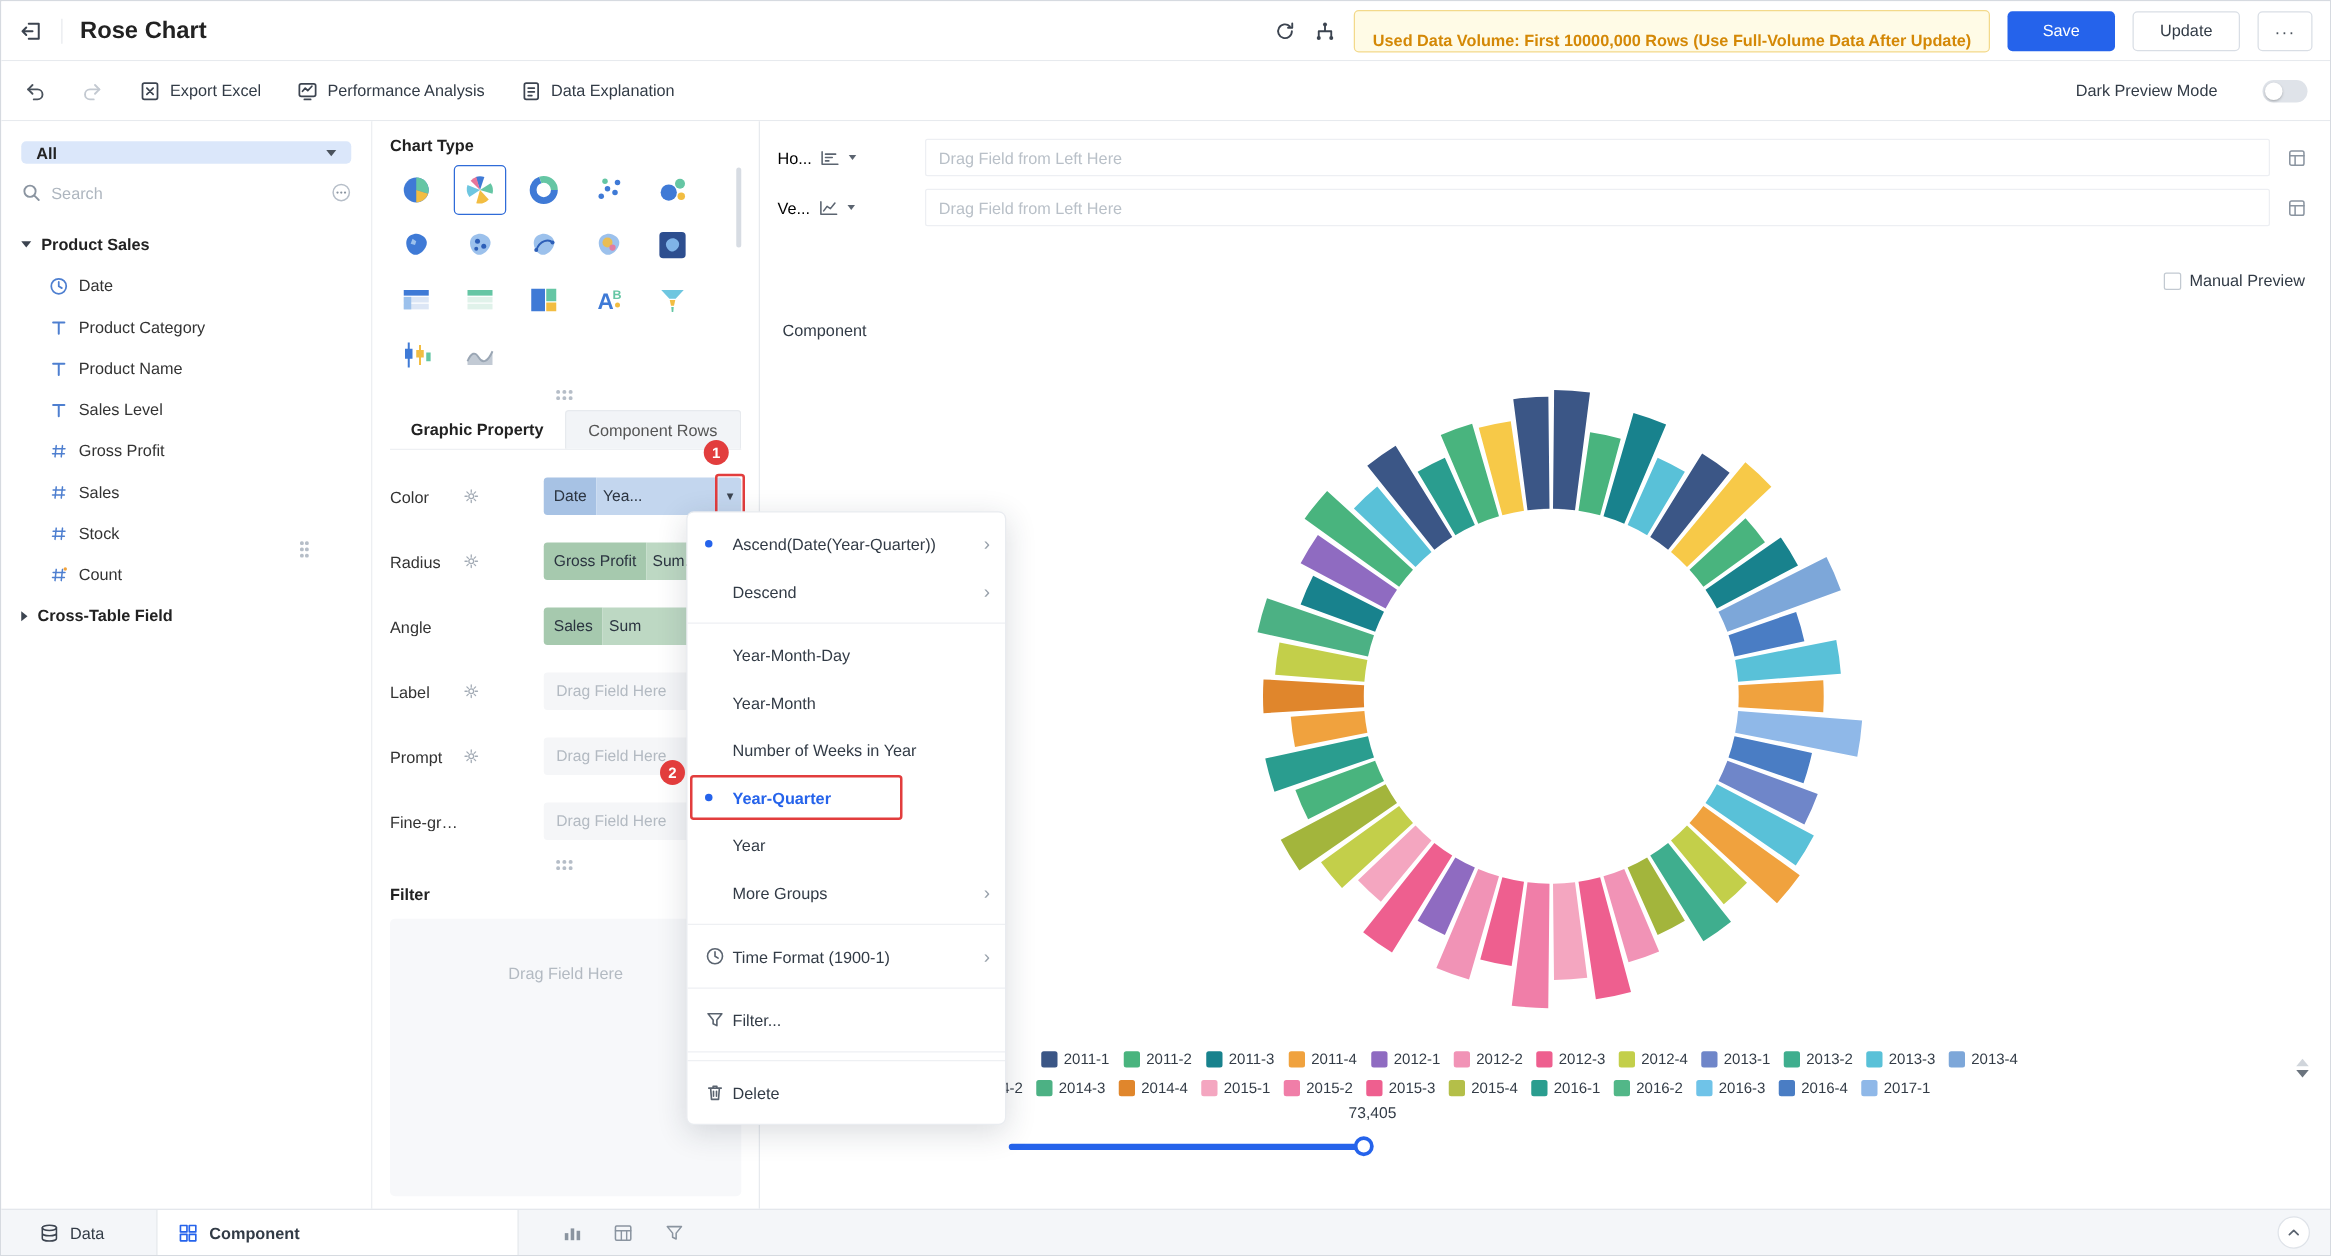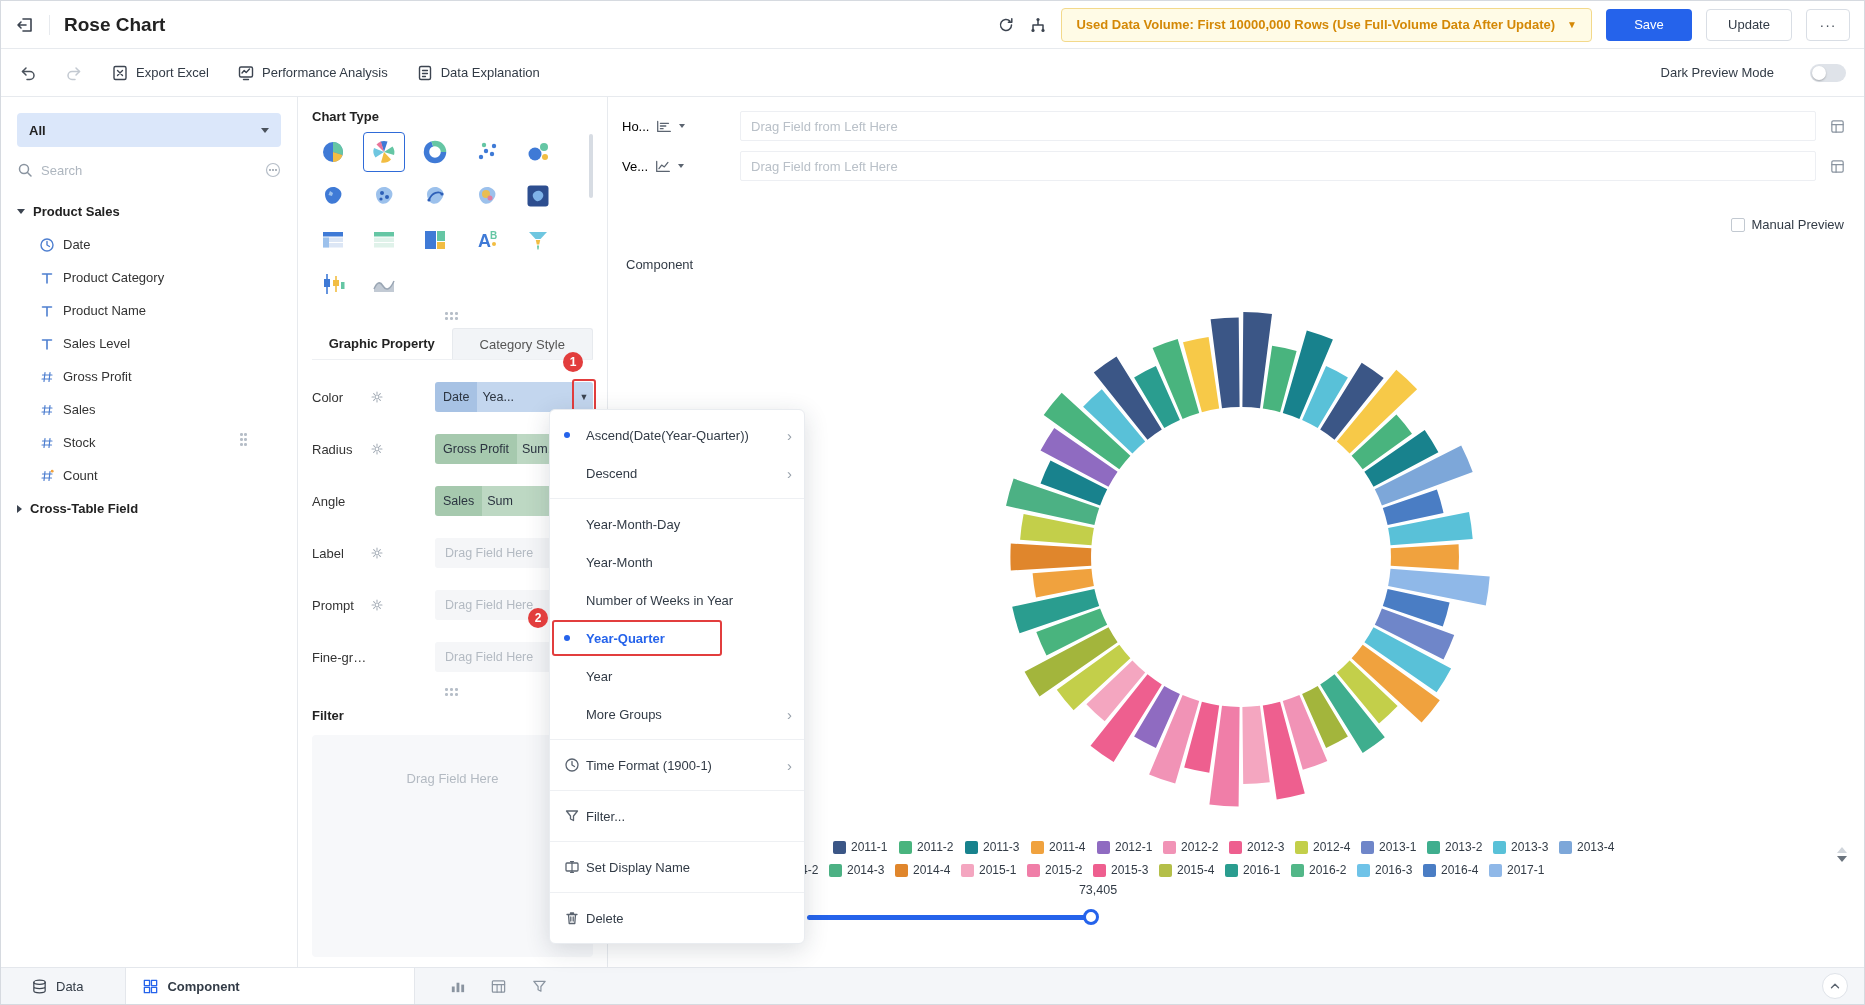--- a/index.html
+++ b/index.html
@@ -4,33 +4,33 @@
 <style>
   *{box-sizing:border-box;margin:0;padding:0;}
   body{margin:0;background:#f2f4f7;font-family:"Liberation Sans",sans-serif;}
   #app{position:relative;width:1865px;height:1005px;background:#fff;color:#323b46;font-size:13px;border:1px solid #d6dae0;overflow:hidden;}
   .icn svg,.uicon svg{display:block;}
   .sp{flex:1;}
   
   .hdr{position:absolute;top:0;left:0;right:0;height:48px;border-bottom:1px solid #e7eaee;display:flex;align-items:center;padding:0 14px;gap:14px;background:#fff;}
   .vdiv{width:1px;height:20px;background:#e7eaee;}
   .hdr .title{font-weight:700;font-size:19px;color:#222;}
-  .banner{height:30px;display:flex;align-items:center;gap:12px;padding:16px 14px;background:#fffbe6;border:1px solid #f3d98b;border-radius:4px;color:#d48806;font-weight:600;cursor:pointer;}
+  .banner{height:30px;display:flex;align-items:center;gap:12px;padding:16px 14px;background:#fffbe6;border:1px solid #f3d98b;border-radius:4px;color:#d48806;font-weight:600;cursor:pointer;flex-direction:column;}
   .bcaret{font-size:10px;color:#d48806;}
   .btn-primary{min-width:86px;height:32px;background:#2563eb;color:#fff;border:none;border-radius:4px;font-size:13px;font-family:inherit;}
   .btn-plain{min-width:86px;height:32px;background:#fff;color:#323b46;border:1px solid #d9dee5;border-radius:4px;font-size:13px;font-family:inherit;}
   .btn-more{width:44px;height:32px;background:#fff;border:1px solid #d9dee5;border-radius:4px;font-size:14px;color:#4a525c;letter-spacing:1px;font-family:inherit;}
   
   .tbr{position:absolute;top:48px;left:0;right:0;height:48px;border-bottom:1px solid #e7eaee;display:flex;align-items:center;padding:0 18px;gap:28px;background:#fff;}
   .tbr .grp{display:flex;align-items:center;gap:7px;color:#323b46;cursor:pointer;}
   .toggle{width:36px;height:18px;border-radius:9px;background:#dfe3e9;position:relative;margin-left:8px;cursor:pointer;}
   .toggle .knob{position:absolute;left:2px;top:2px;width:14px;height:14px;border-radius:50%;background:#fff;box-shadow:0 1px 2px rgba(0,0,0,.25);}
   
   .sidebar{position:absolute;top:96px;left:0;width:297px;bottom:37px;border-right:1px solid #e7eaee;padding:12px 16px;background:#fff;}
-  .scope{margin-top:4px;height:34px;background:#dbe7fa;border-radius:4px;display:flex;align-items:center;padding:0 12px;font-weight:700;color:#222;cursor:pointer;}
+  .scope{margin-top:4px;height:18px;background:#dbe7fa;border-radius:4px;display:flex;align-items:center;padding:0 12px;font-weight:700;color:#222;cursor:pointer;}
   .ct-down{width:0;height:0;border-left:4px solid transparent;border-right:4px solid transparent;border-top:5px solid #4a525c;margin-left:auto;}
   .searchrow{margin-top:6px;height:34px;display:flex;align-items:center;gap:8px;}
   .searchrow input{flex:1;border:none;outline:none;font-size:13px;color:#333;font-family:inherit;background:transparent;}
   .searchrow input::placeholder{color:#aeb6bf;}
   .tree{margin-top:8px;}
   .tnode{height:33px;display:flex;align-items:center;gap:8px;font-weight:700;color:#222;cursor:pointer;}
   .tri-exp{width:0;height:0;border-top:5px solid #3c4450;border-left:4.5px solid transparent;border-right:4.5px solid transparent;}
   .tri-col{width:0;height:0;border-left:5px solid #3c4450;border-top:4.5px solid transparent;border-bottom:4.5px solid transparent;}
   .tfield{height:33px;display:flex;align-items:center;gap:8px;padding-left:22px;color:#333;cursor:grab;}
   .ficon{width:16px;height:16px;}
@@ -434,21 +434,21 @@
     <div class="hdots">
         <i></i>
         <i></i>
         <i></i>
         <i></i>
         <i></i>
         <i></i>
       </div>
     <div class="ptabs">
       <div class="ptab on">Graphic Property</div>
-      <div class="ptab off">Category Style</div>
+      <div class="ptab off">Component Rows</div>
     </div>
     <div id="prop-rows">
         <div class="prow">
           <span class="plab">Color</span>
           <span class="pgear icn">
             <svg width="14" height="14" viewBox="0 0 16 16">
               <circle cx="8" cy="8" r="2.2" stroke-linecap="round" stroke-linejoin="round" fill="none" stroke="#a3abb5" stroke-width="1.2"></circle>
               <path d="M8 2.3v2M8 11.7v2M2.3 8h2M11.7 8h2M4 4l1.4 1.4M10.6 10.6L12 12M12 4l-1.4 1.4M5.4 10.6L4 12" stroke-linecap="round" stroke-linejoin="round" fill="none" stroke="#a3abb5" stroke-width="1.2"></path>
             </svg>
           </span>
@@ -794,29 +794,20 @@
       <div class="mdiv"></div>
       <div class="mi">
         <span class="slot icn">
           <svg width="16" height="16" viewBox="0 0 16 16">
             <path d="M2.5 3h11L9.5 8v4.5l-3-1.5V8z" stroke-linecap="round" stroke-linejoin="round" fill="none" stroke="#5b6470" stroke-width="1.3"></path>
           </svg>
         </span>
         <span class="lbl">Filter...</span>
       </div>
       <div class="mdiv"></div>
-      <div class="mi">
-        <span class="slot icn">
-          <svg width="16" height="16" viewBox="0 0 16 16">
-            <rect x="2" y="4" width="12" height="8" rx="1" stroke-linecap="round" stroke-linejoin="round" fill="none" stroke="#5b6470" stroke-width="1.3"></rect>
-            <path d="M8 2.5v11M6.5 2.5h3M6.5 13.5h3" stroke-linecap="round" stroke-linejoin="round" fill="none" stroke="#5b6470" stroke-width="1.2"></path>
-          </svg>
-        </span>
-        <span class="lbl">Set Display Name</span>
-      </div>
       <div class="mdiv"></div>
       <div class="mi">
         <span class="slot icn">
           <svg width="16" height="16" viewBox="0 0 16 16">
             <path d="M3 4.5h10M6.5 4V3h3v1M4.5 4.5l.7 9h5.6l.7-9M6.8 7v4M9.2 7v4" stroke-linecap="round" stroke-linejoin="round" fill="none" stroke="#5b6470" stroke-width="1.3"></path>
           </svg>
         </span>
         <span class="lbl">Delete</span>
       </div>
     </div>

